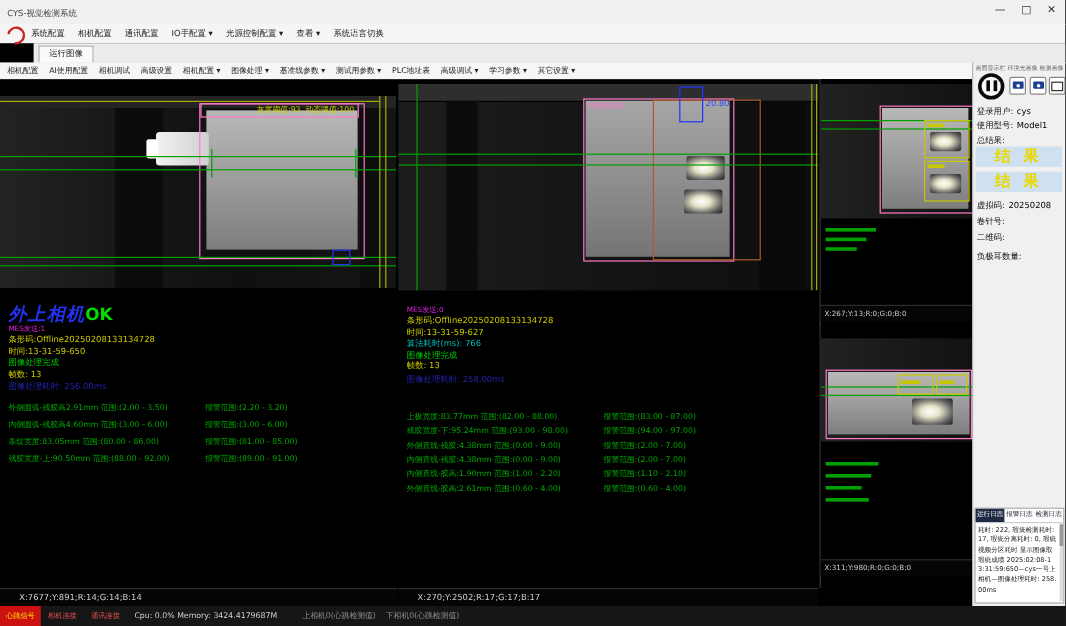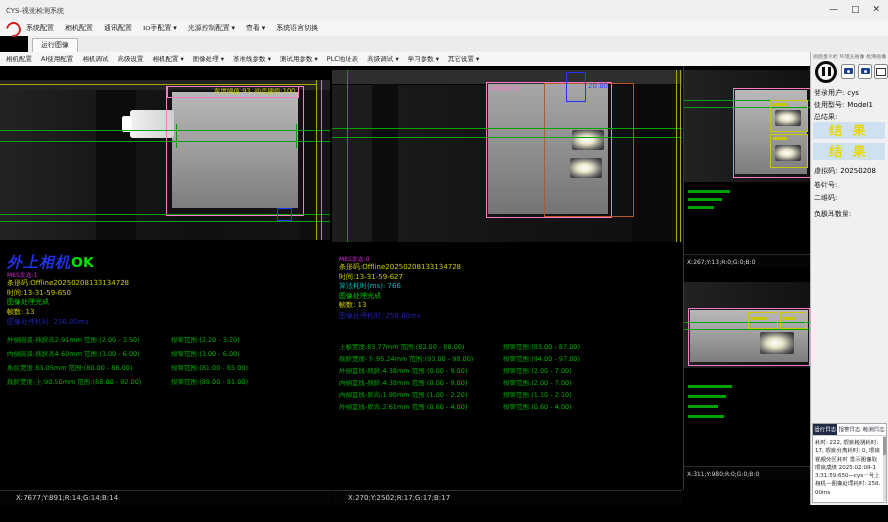--- a/index.html
+++ b/index.html
@@ -5,21 +5,21 @@
   html,body{margin:0;padding:0;background:#333;}
   #app{position:relative;width:888px;height:522px;background:#000;font-family:"DejaVu Sans",sans-serif;overflow:hidden;}
   .abs{position:absolute;}
   
   .titlebar{position:absolute;left:0;top:0;width:888px;height:20px;background:#f0f0f0;border-bottom:1px solid #dcdcdc;}
   .title-text{position:absolute;left:6px;top:6px;font-size:7px;color:#444;}
   .win-controls{position:absolute;right:8px;top:4px;display:flex;gap:13px;font-size:9px;color:#333;}
   .win-controls span{cursor:default;}
   .menubar{position:absolute;left:0;top:20px;width:888px;height:16px;background:#f5f5f5;}
   .logo{position:absolute;left:6px;top:2px;width:11px;height:11px;border:2px solid #c22;border-left-color:transparent;border-radius:50%;transform:rotate(-35deg);}
-  .menu-items{position:absolute;left:26px;top:3px;display:flex;gap:11px;font-size:7px;color:#222;white-space:nowrap;font-family:Liberation Serif, serif;}
+  .menu-items{position:absolute;left:26px;top:3px;display:flex;gap:11px;font-size:7px;color:#222;white-space:nowrap;}
   .tabstrip{position:absolute;left:0;top:36px;width:888px;height:16px;background:#ececec;border-bottom:1px solid #cfcfcf;margin-left:28px;}
   .tab-run{position:absolute;left:4px;top:2px;height:13px;padding:0 8px;background:#fafafa;border:1px solid #b5b5b5;border-bottom:none;font-size:7px;color:#222;line-height:13px;}
   .toolbar{position:absolute;left:0;top:52px;width:810px;height:14px;background:#f6f6f6;border-bottom:1px solid #c8c8c8;}
   .toolbar-items{position:absolute;left:6px;top:3px;display:flex;gap:9px;font-size:6.5px;color:#222;white-space:nowrap;}
   
   .main{position:absolute;left:0;top:66px;width:810px;height:439px;background:#000;}
   .vdivider{position:absolute;left:683px;top:0;width:1px;height:424px;background:#3a3a3a;}
   .img-area{position:absolute;overflow:hidden;background:#161616;}
   #left-img{left:0;top:14px;width:330px;height:160px;background:linear-gradient(90deg,#232323,#161616 35%,#101010 60%,#151515);}
   #mid-img{left:332px;top:4px;width:350px;height:172px;background:linear-gradient(90deg,#1d1d1d,#141414 50%,#0e0e0e);}
@@ -327,14 +327,25 @@
         <span class="log-tab">报警日志</span>
         <span class="log-tab">检测日志</span>
       </div>
       <div class="log-text">耗时: 222, 瑕疵检测耗时: 17, 瑕疵分离耗时: 0, 瑕疵视频分区耗时 显示图像取瑕疵成绩 2025:02:08-13:31:59:650—cys一号上相机—图像处理耗时: 258.00ms</div>
       <div class="log-scroll">
           <div class="log-thumb"></div>
         </div>
     </div>
   </div>
 
+  <div class="statusbar">
+    <div class="sb-heartbeat">心跳信号</div>
+    <span class="sb-link" style="left:40px;">相机连接</span>
+    <span class="sb-link" style="left:76px;">通讯连接</span>
+    <span class="sb-cpu">Cpu: 0.0% Memory: 3424.4179687M</span>
+    <span class="sb-cams">
+      <span>上相机0(心跳检测值)</span>
+      &nbsp;&nbsp;
+      <span>下相机0(心跳检测值)</span>
+    </span>
+  </div>
 
 </div>
 
 </body></html>

